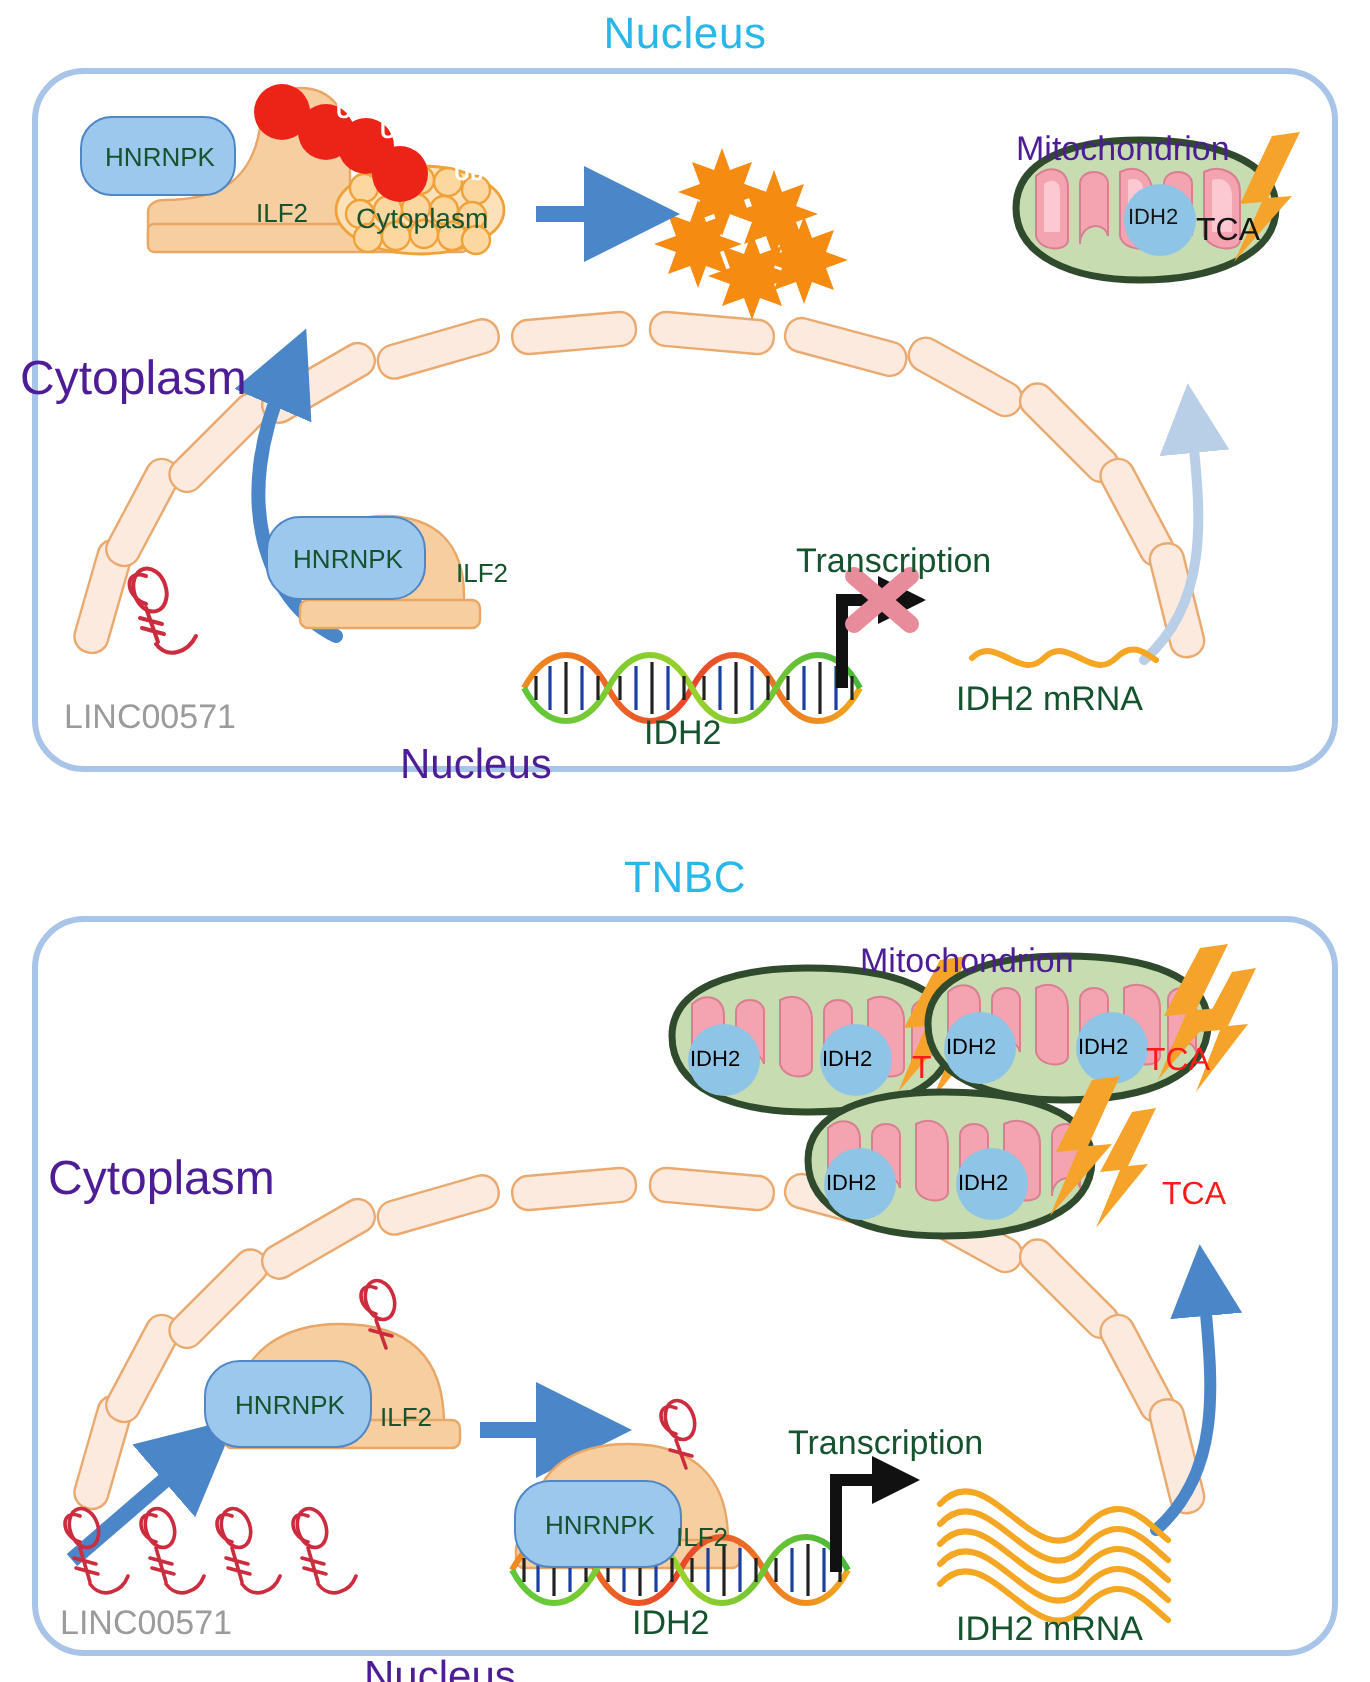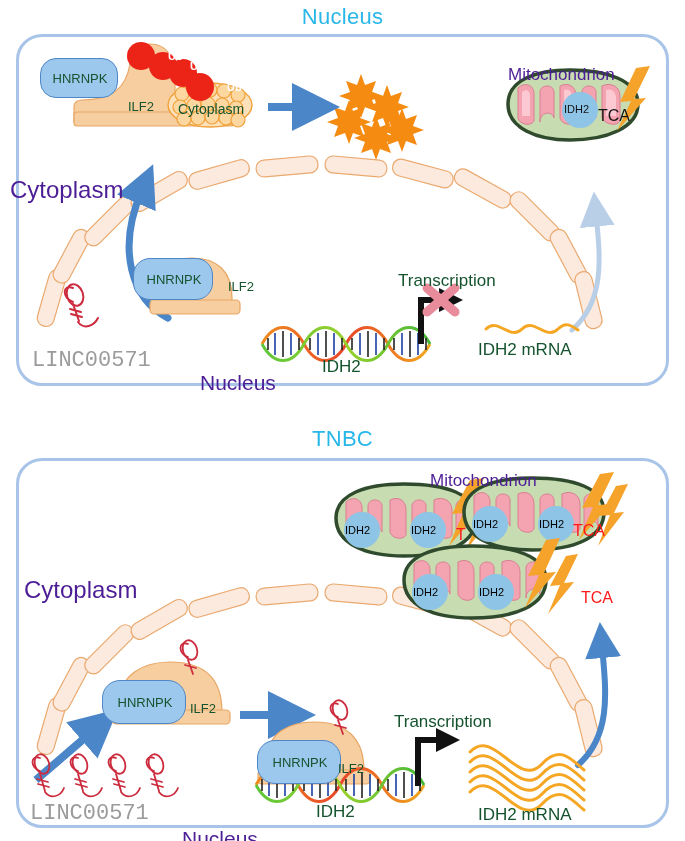--- a/index.html
+++ b/index.html
@@ -24,21 +24,21 @@
   .lbl-grey{color:#9b9b9b;}
   .lbl-red{color:#ff1a1a;}
   .lbl-white{color:#ffffff;}
 
   .t-cytoplasm{font-size:24px;}
   .t-nucleus{font-size:21px;margin-top:16px;}
   .t-mito{font-size:17px;}
   .t-gene{font-size:17px;}
   .t-mrna{font-size:17px;}
   .t-transcription{font-size:17px;}
-  .t-linc{font-size:22px;font-family:Liberation Mono, monospace;}
+  .t-linc{font-size:17px;}
   .t-prot{font-size:14px;}
   .t-ilf2{font-size:13px;}
   .t-hnrnpk{font-size:13px;}
   .t-idh2c{font-size:11px;}
   .t-tca{font-size:16px;}
   .t-ub{font-size:11px;font-weight:bold;margin-left:34px;}
 </style>
 </head>
 <body>
 

